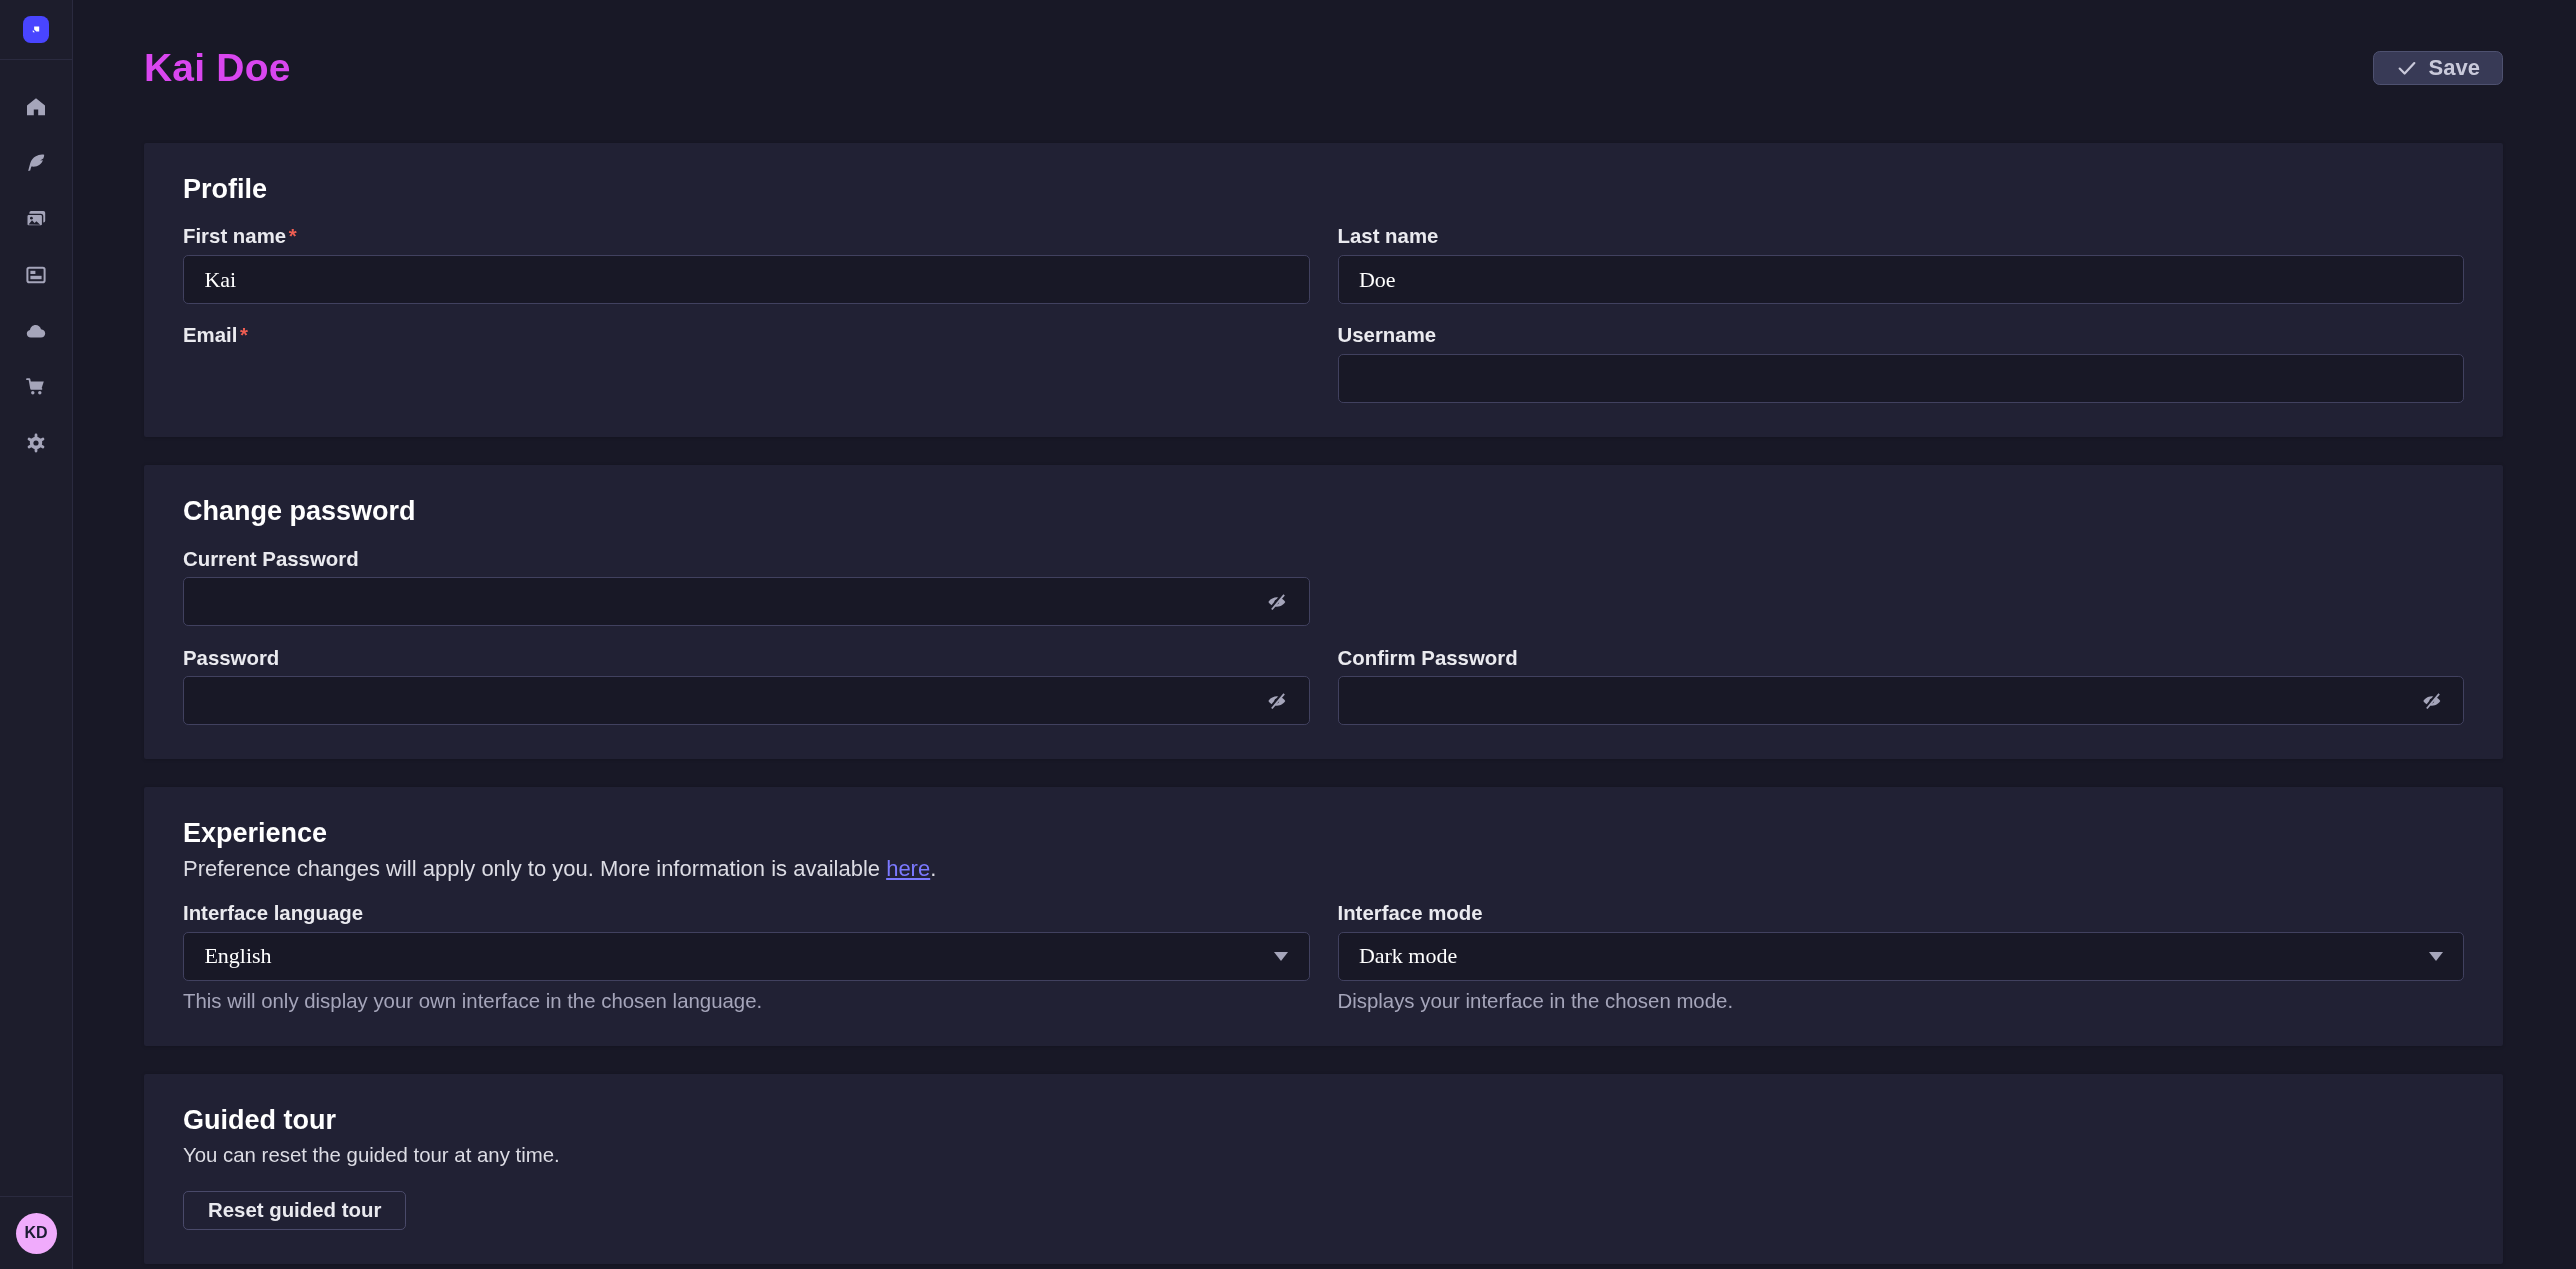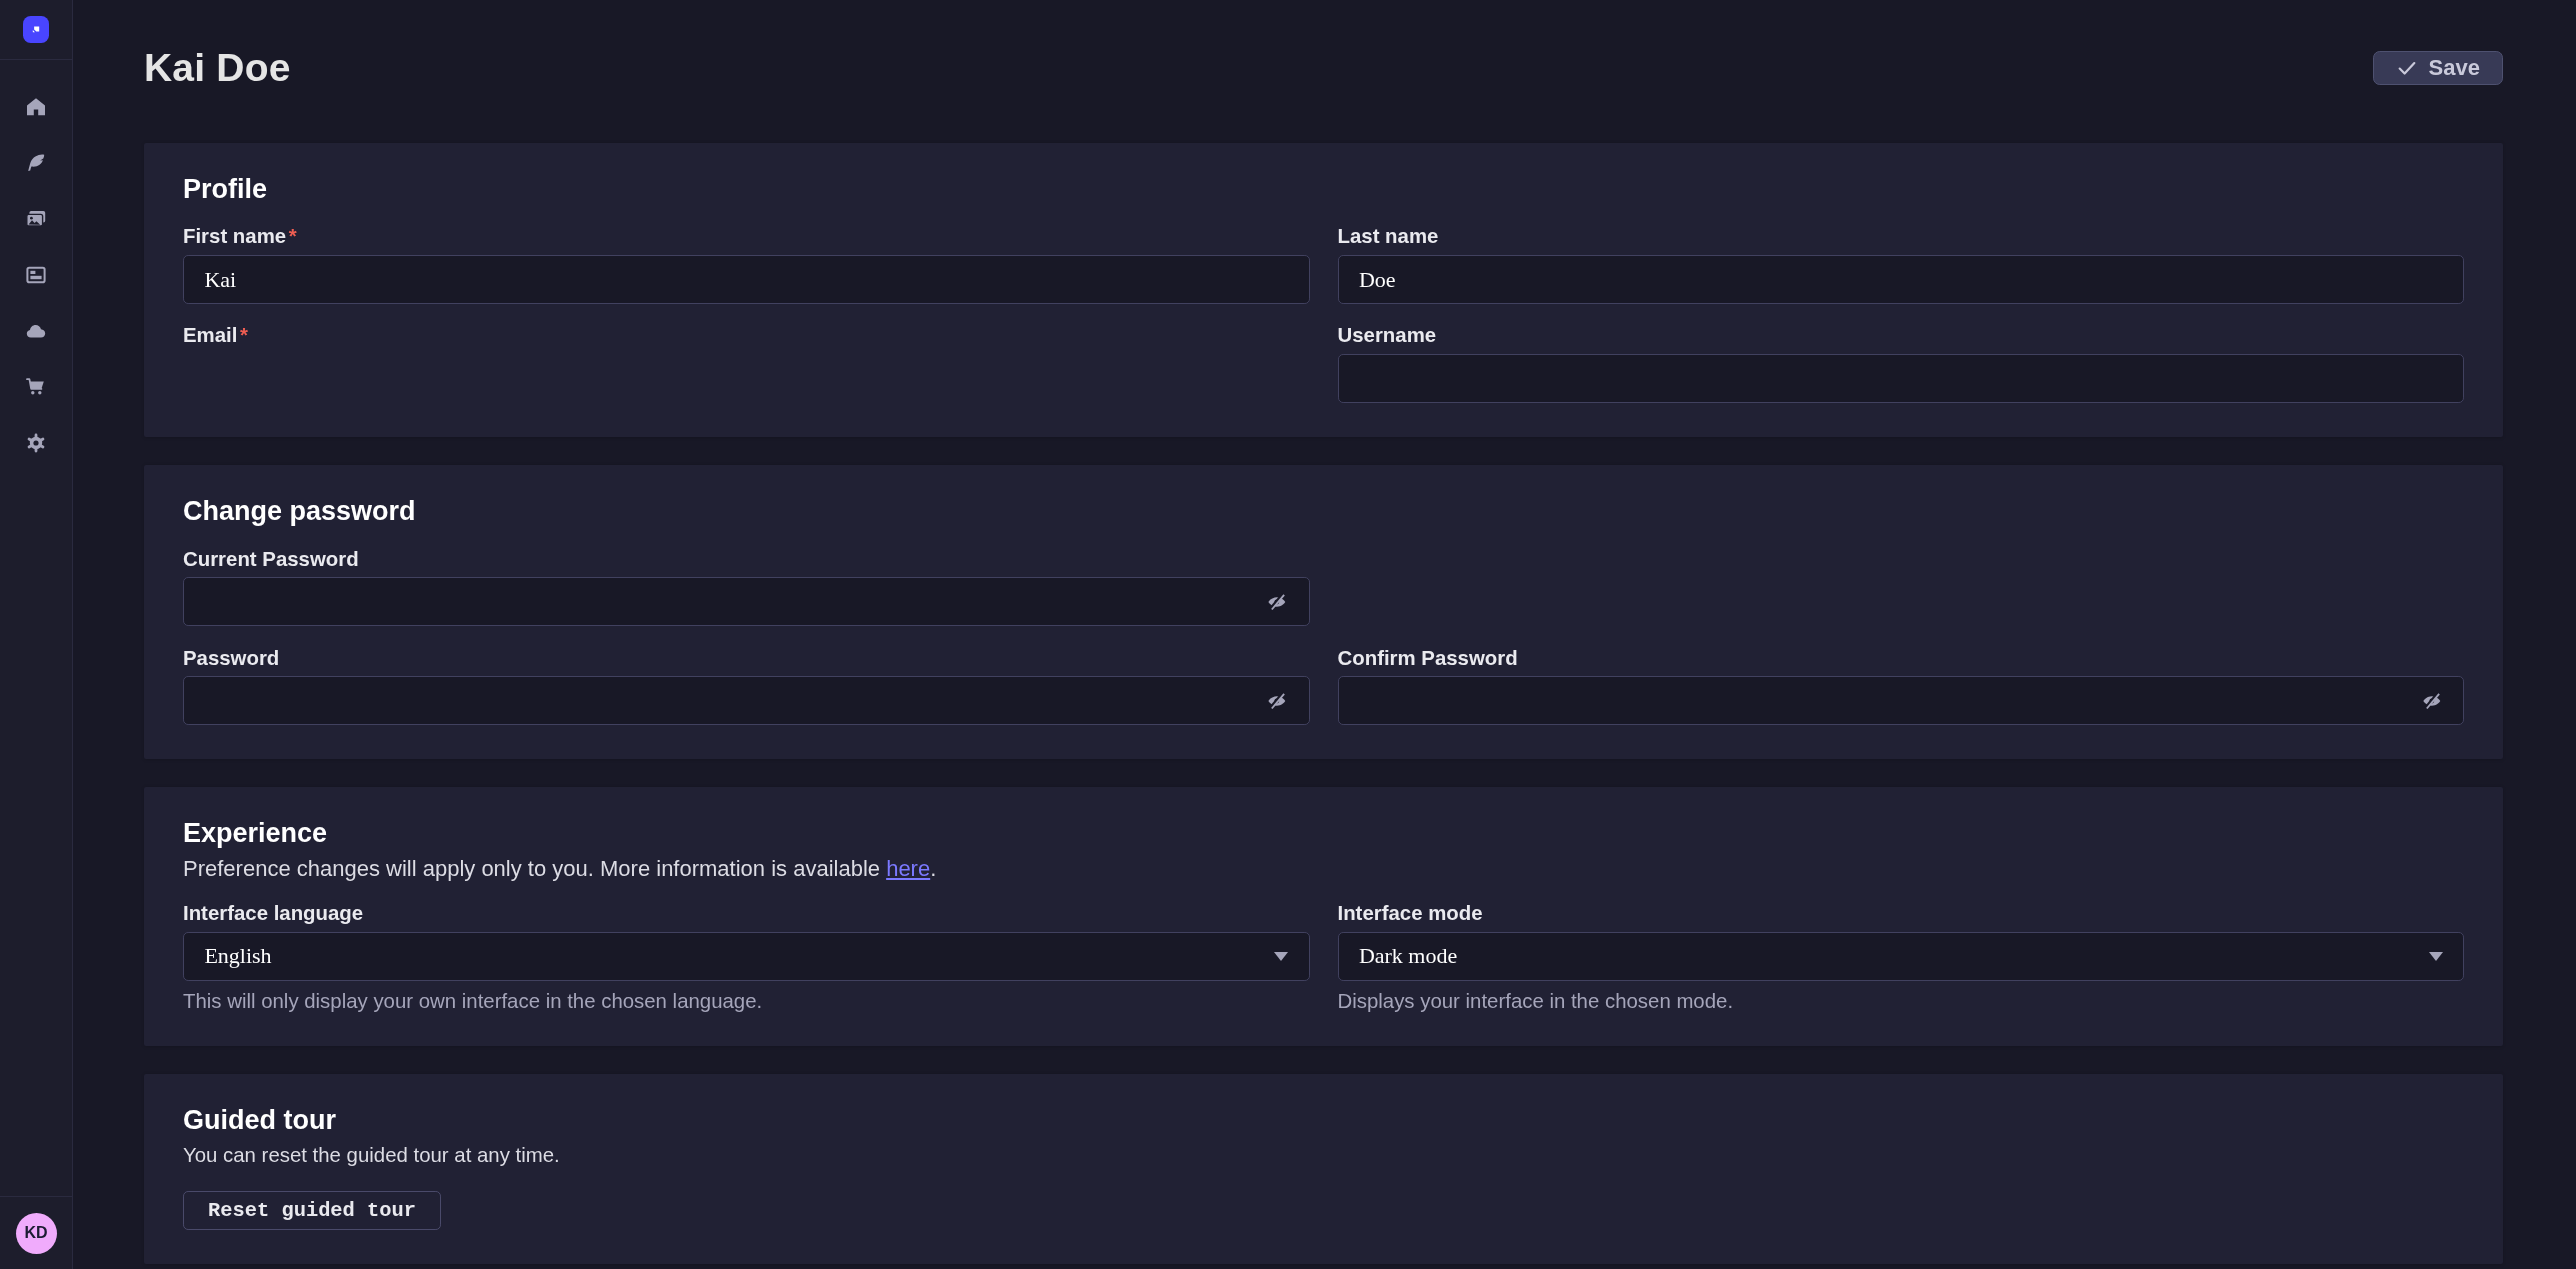--- a/index.html
+++ b/index.html
@@ -42,21 +42,21 @@
     font-size: 16px; font-weight: 700;
     display: flex; align-items: center; justify-content: center;
   }
 
   
   .main { flex: 1; padding: 0 73px 0 71px; }
   .page-header {
     margin-top: 46px; margin-bottom: 53px;
     display: flex; align-items: center; justify-content: space-between;
   }
-  .page-title { font-size: 39px; font-weight: 700; color: #e5e5e5; letter-spacing: 0.2px; }
+  .page-title { font-size: 39px; font-weight: 700; color: #d946ef; letter-spacing: 0.2px; }
   .save-btn {
     height: 34px; padding: 0 22px;
     background: #383a56; border: 0.9px solid #4e5170; border-radius: 6.8px;
     color: #c9c9da; font-family: "Liberation Sans", sans-serif;
     font-size: 22px; font-weight: 600;
     display: flex; align-items: center; gap: 11px; cursor: pointer;
   }
   .save-btn svg { width: 22px; height: 22px; }
 
   .card {
@@ -102,21 +102,21 @@
   .caret {
     width: 0; height: 0;
     border-left: 7.7px solid transparent; border-right: 7.7px solid transparent;
     border-top: 9.4px solid #a5a5ba;
   }
   .hint { font-size: 20.4px; color: #a5a5ba; margin-top: 9.4px; line-height: 22px; }
 
   .ghost-btn {
     margin-top: 22px; height: 39px; padding: 0 24px;
     background: transparent; border: 0.9px solid #4a4a6a; border-radius: 5.1px;
-    color: #eaeaef; font-family: Liberation Mono, monospace;
+    color: #eaeaef; font-family: Liberation Sans, sans-serif;
     font-size: 20.4px; font-weight: 600; cursor: pointer;
   }
 </style>
 </head>
 <body>
 
 <div class="app">
 
   <aside class="sidebar">
     <div class="logo-area">

